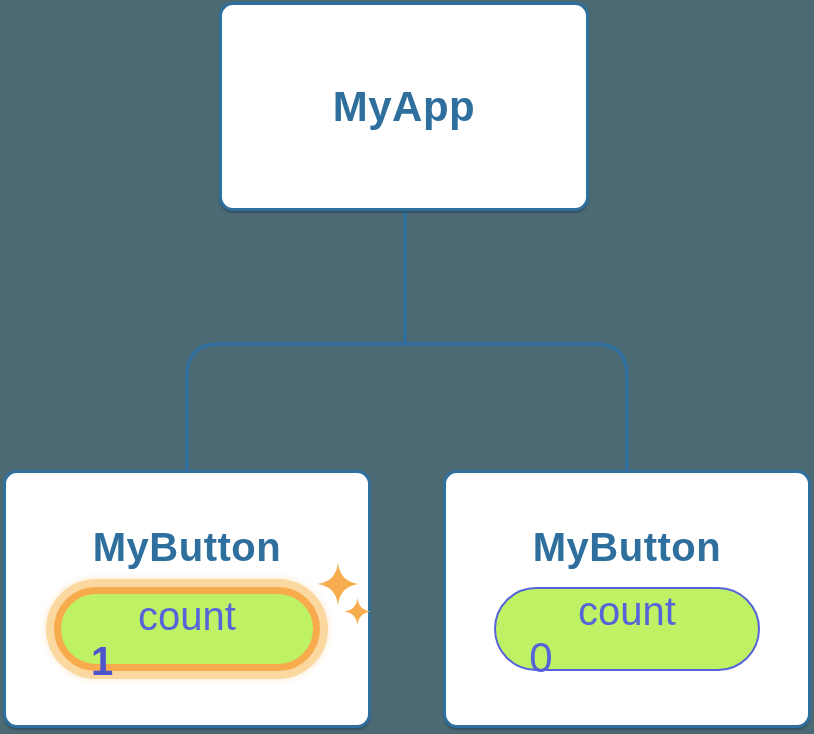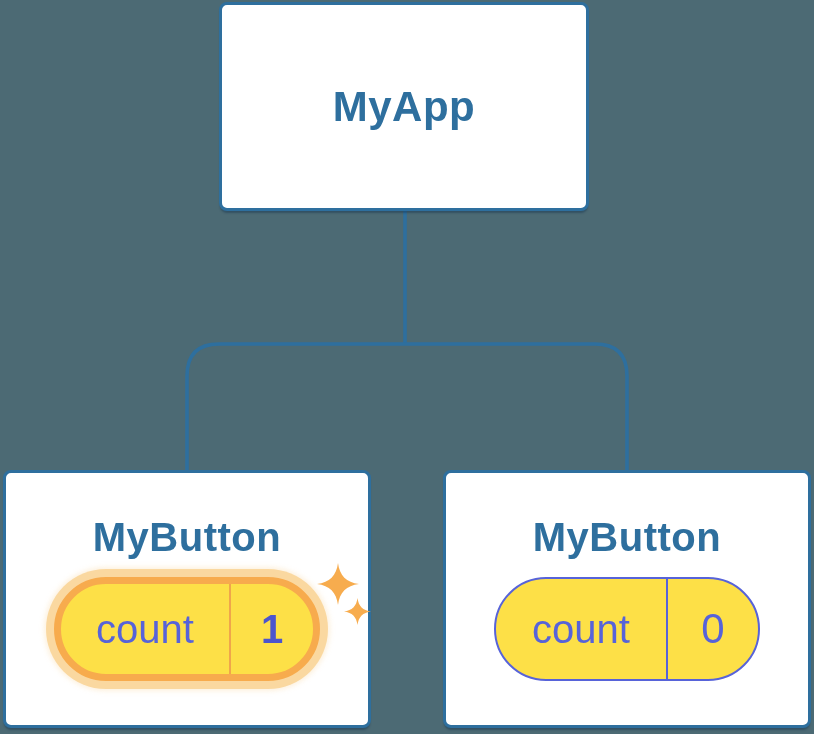--- a/index.html
+++ b/index.html
@@ -8,46 +8,46 @@
     width:814px;height:734px;
     background:#4C6A74;
     overflow:hidden;
     font-family:"Liberation Sans", sans-serif;
   }
   .connector-svg{position:absolute;left:0;top:0;z-index:0;}
   .node{
     position:absolute;
     background:#ffffff;
     border:3px solid #2E6F9E;
-    border-radius:8px;
+    border-radius:14px;
     box-sizing:border-box;
     box-shadow:0 3px 2px -1px rgba(21,52,78,.45);
     display:flex;flex-direction:column;
     align-items:center;justify-content:center;
     z-index:1;
   }
   .node-root{left:219px;top:2px;width:370px;height:209px;}
   .node-child-left{left:3px;top:470px;width:368px;height:258px;}
   .node-child-right{left:443px;top:470px;width:368px;height:258px;}
   .node-title{
     color:#2E6F9E;
     font-weight:700;
     font-size:40px;
     letter-spacing:.5px;
     line-height:1;
   }
   .node-root .node-title{font-size:42px;}
   .node-child-left .node-title,.node-child-right .node-title{margin-bottom:20px;}
   .pill{
     position:relative;
-    width:266px;height:104px;
-    background:#fde047;
+    width:266px;height:84px;
+    background:#bef264;
     border-radius:60px;
     box-sizing:border-box;
-    display:flex;align-items:stretch;
+    display:flex;align-items:stretch;flex-direction:column;
   }
   .pill-plain{
     border:2px solid #5763D9;
   }
   .pill-highlight{
     border:7px solid #F7AB4D;
     box-shadow:0 0 0 8px #FAD8A0, 0 0 5px 10px rgba(250,216,160,.35);
   }
   .pill-key{
     flex:1;

